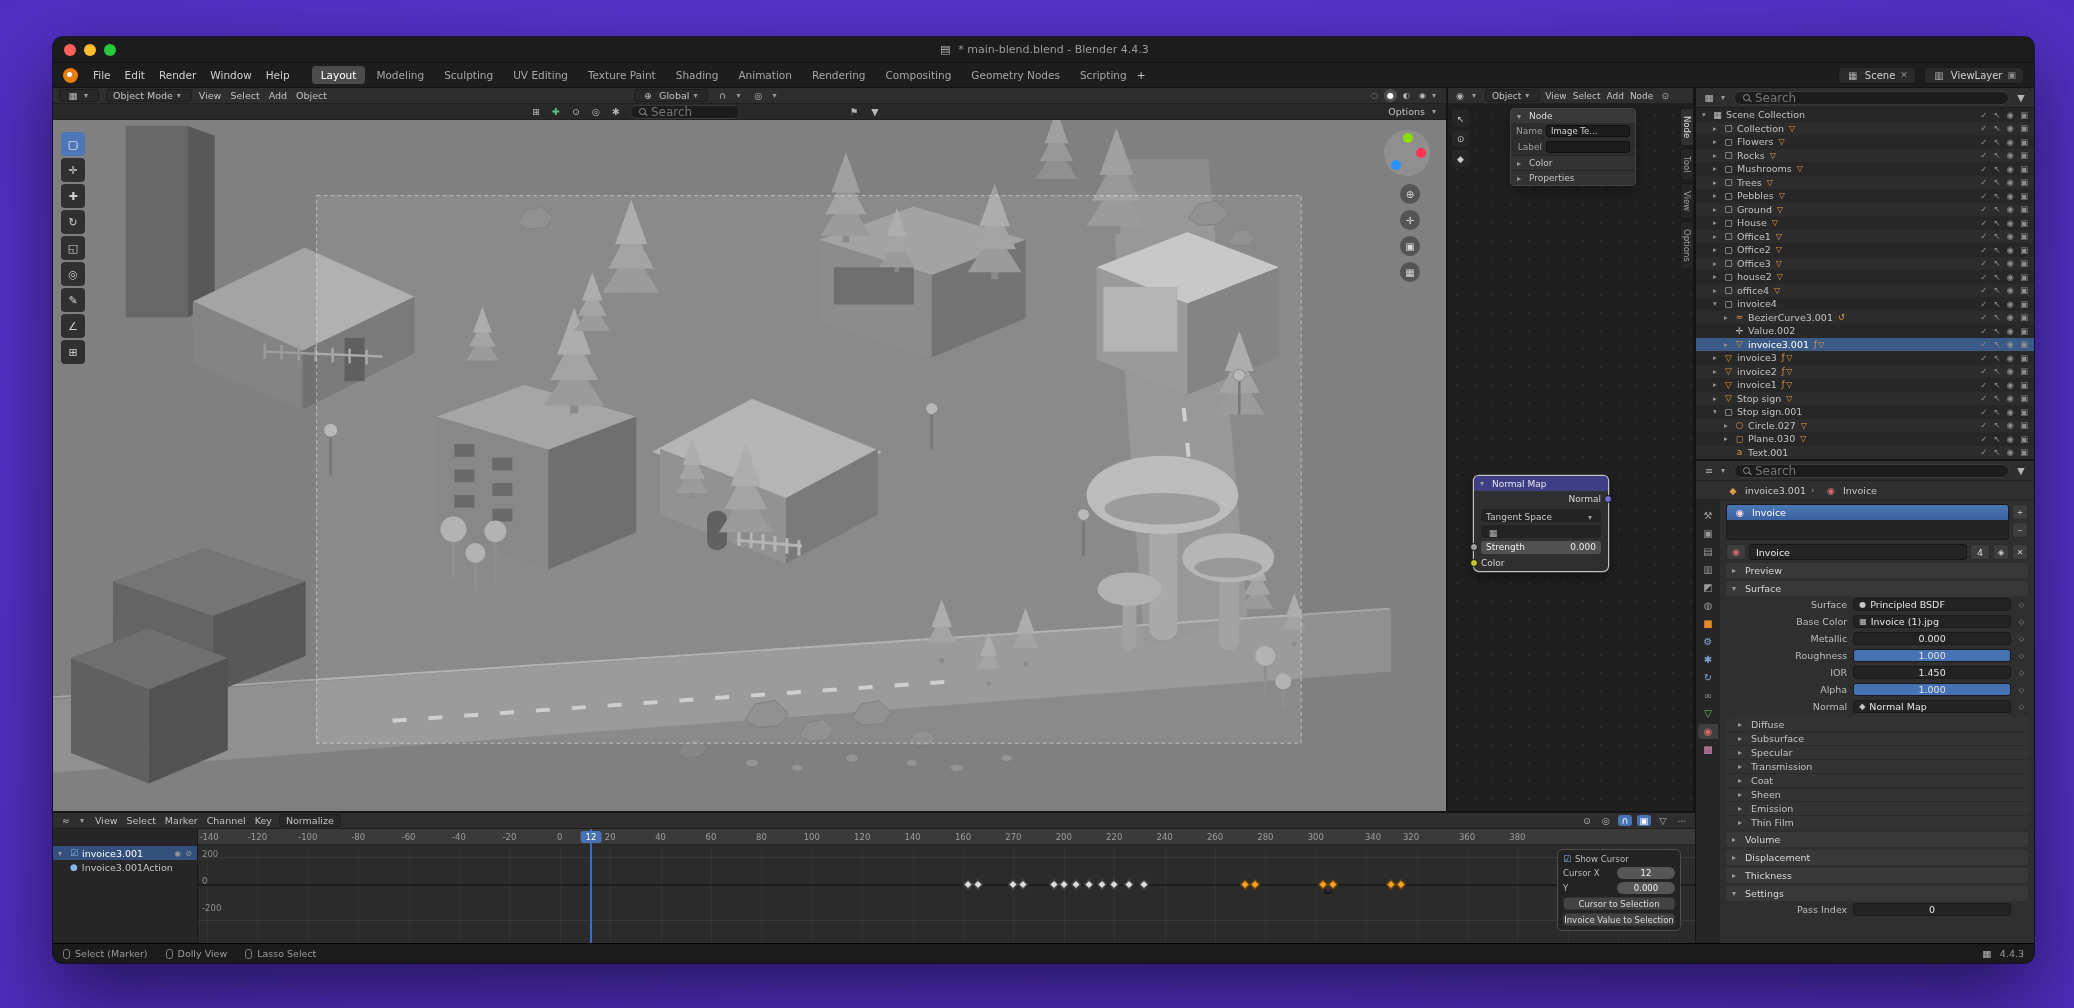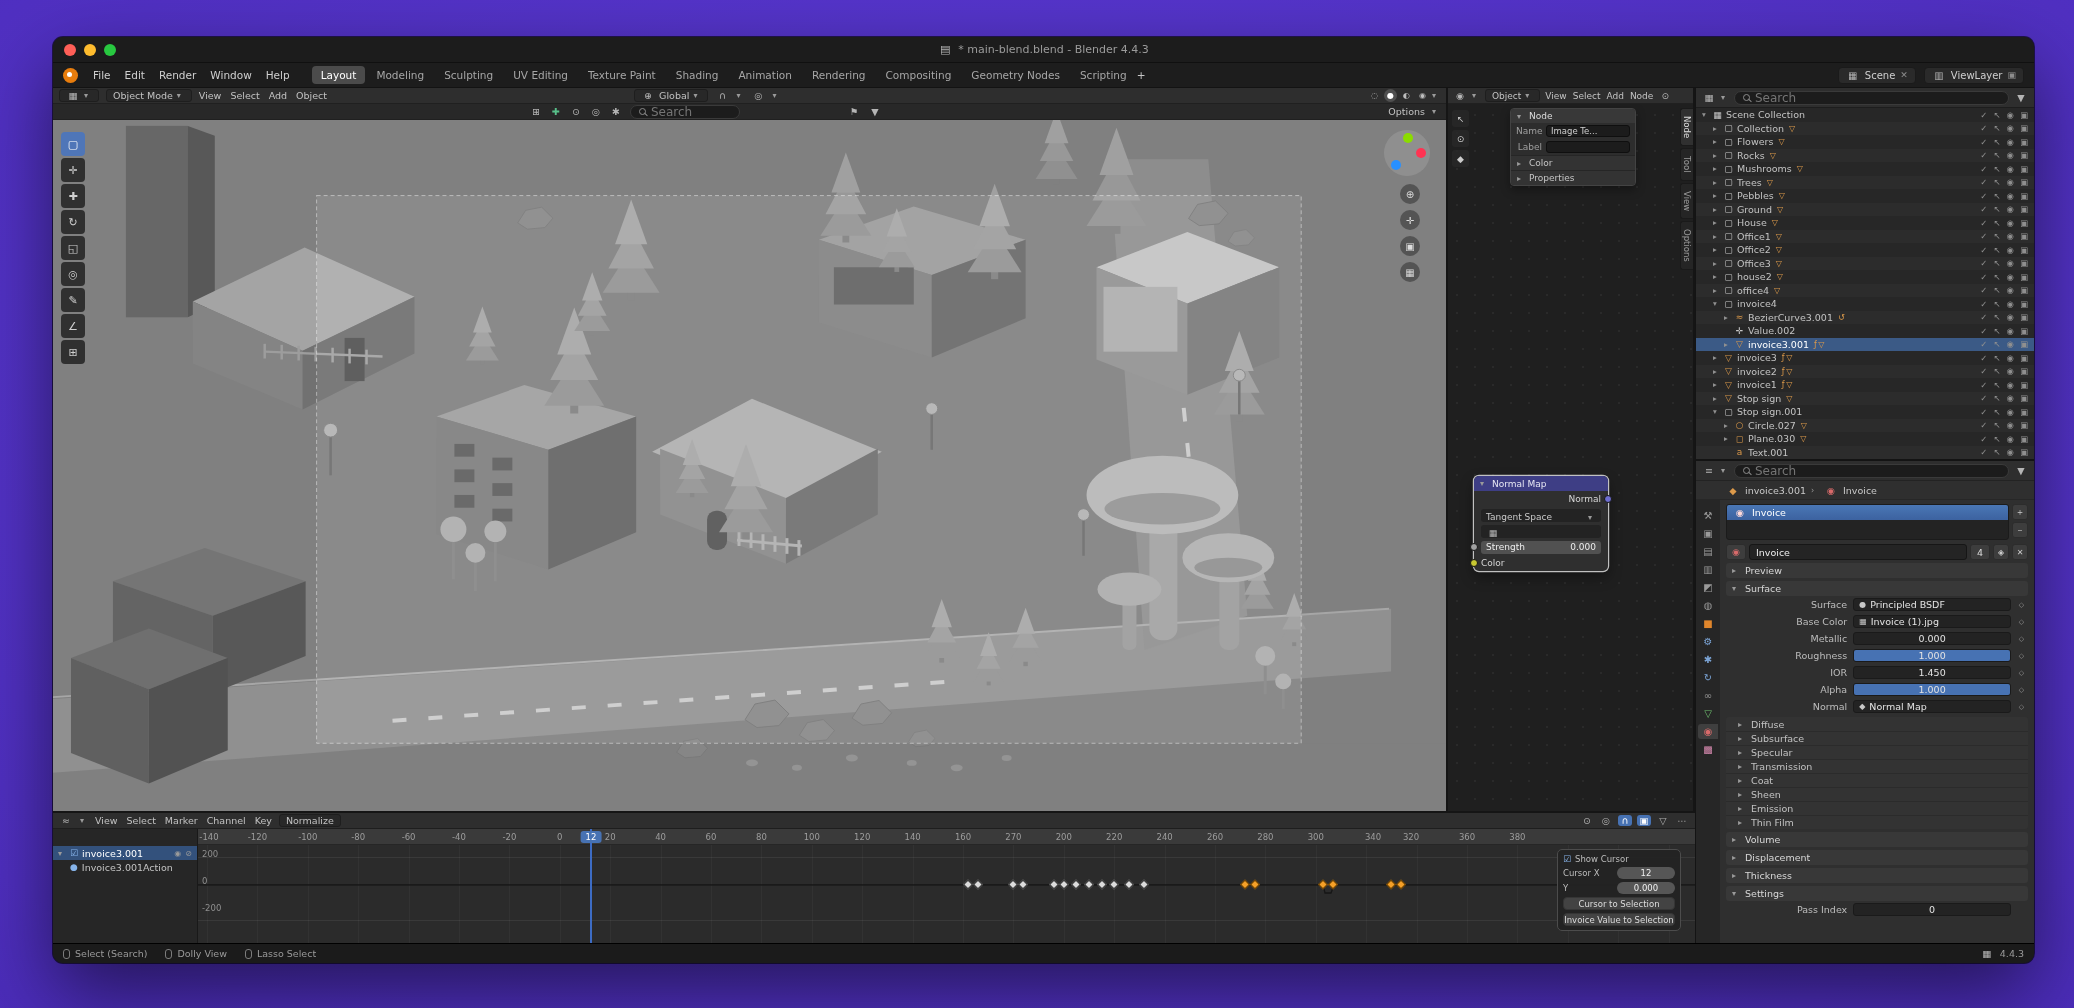--- a/index.html
+++ b/index.html
@@ -1293,21 +1293,21 @@
         </div>
       </div>
     </div>
   </div>
 
   <div class="statusbar">
     <div style="display:flex;gap:18px">
 
     <span class="st-item">
           <span class="mouse"></span>
-          <span>Select (Search)</span>
+          <span>Select (Marker)</span>
         </span>
         <span class="st-item">
           <span class="mouse"></span>
           <span>Dolly View</span>
         </span>
         <span class="st-item">
           <span class="mouse"></span>
           <span>Lasso Select</span>
         </span>
       </div>

